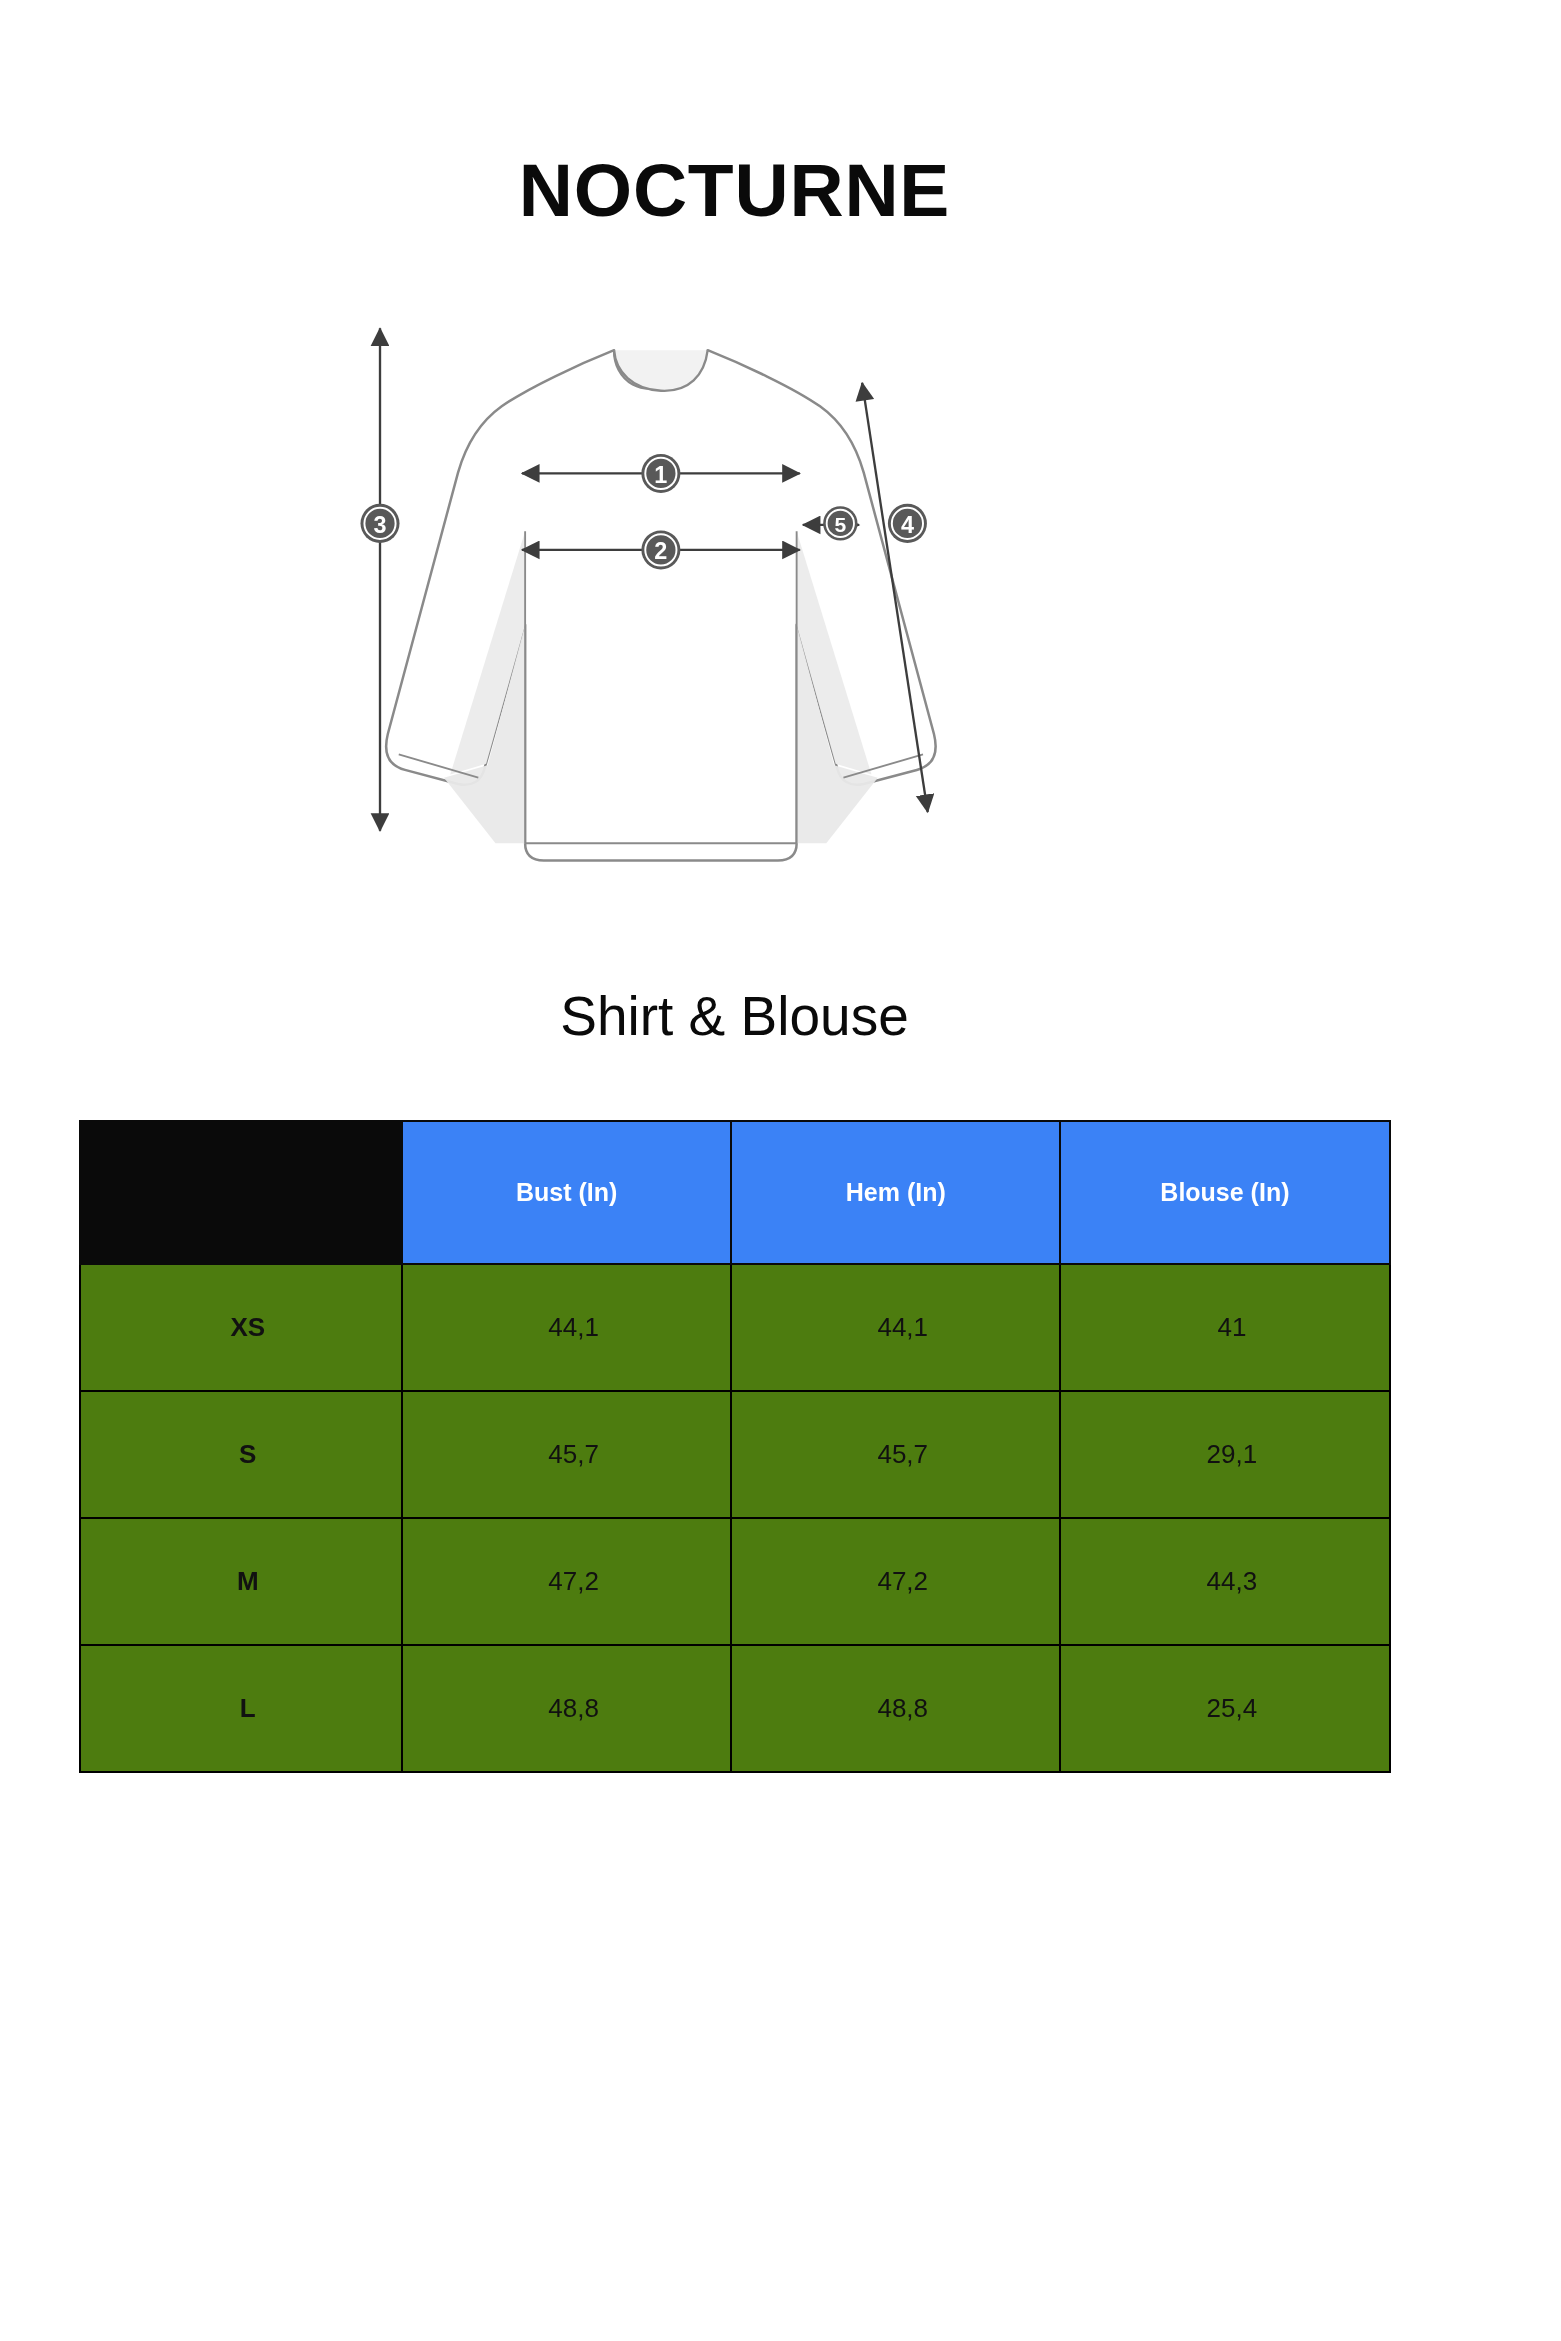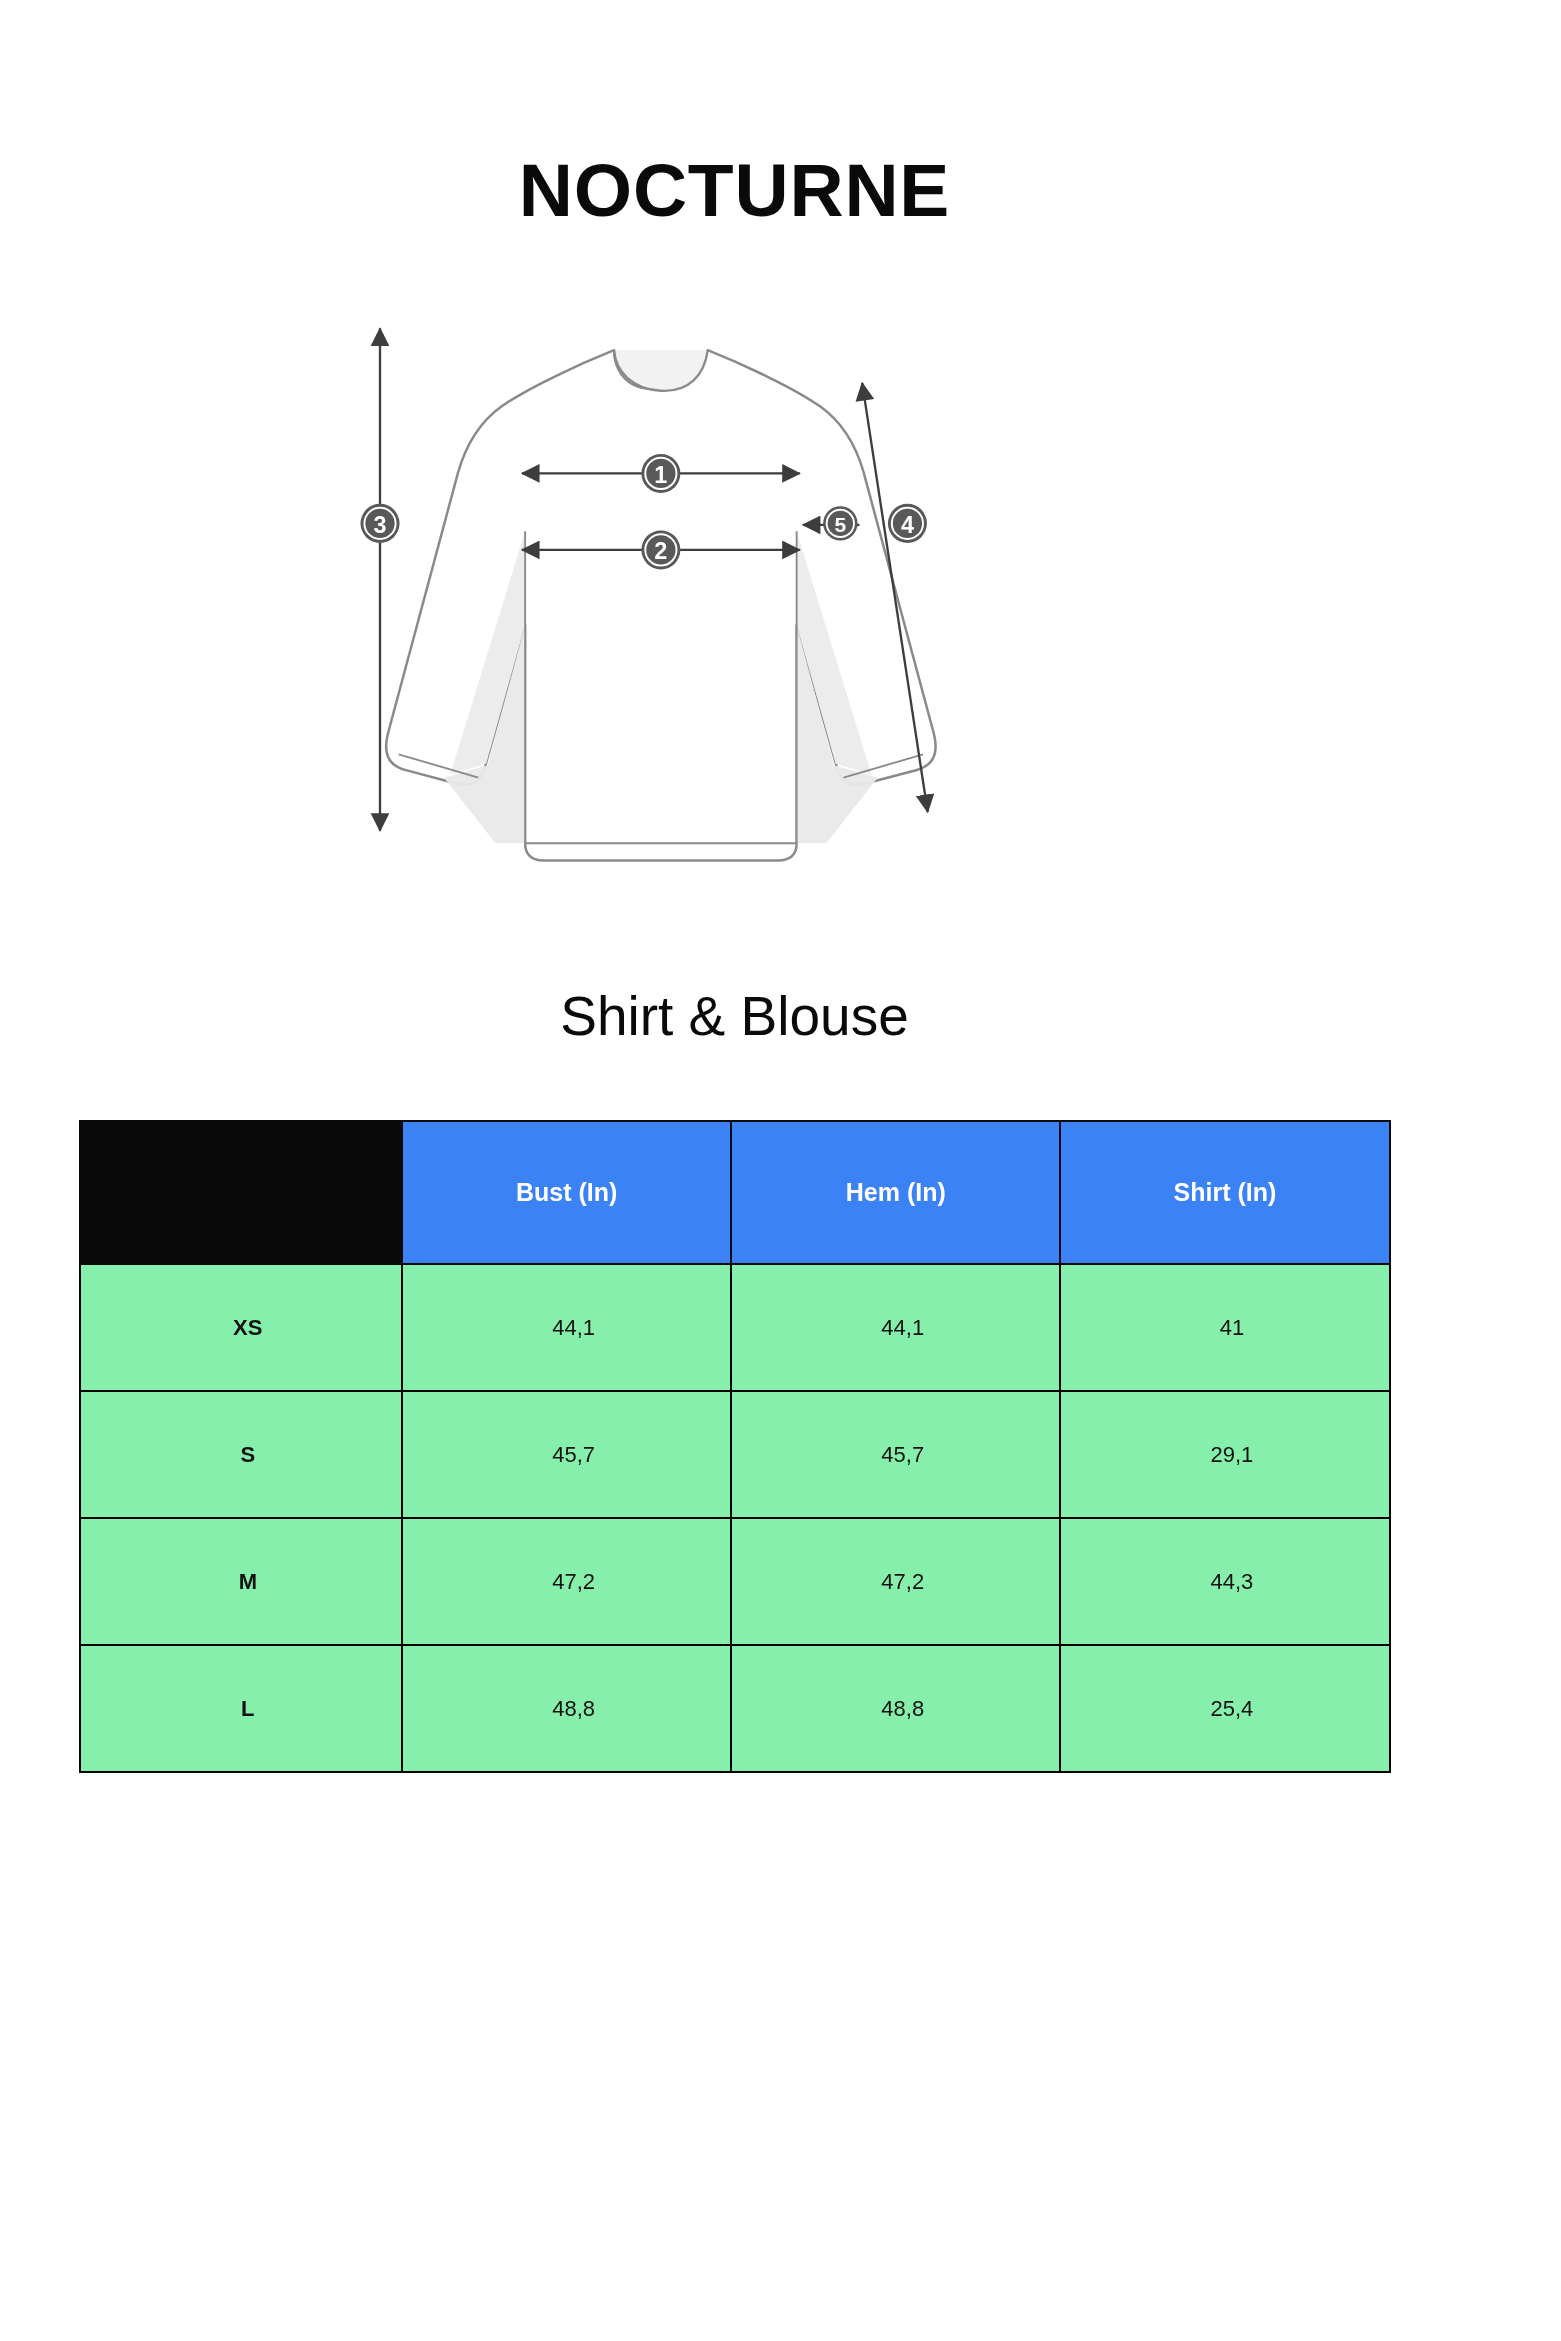--- a/index.html
+++ b/index.html
@@ -81,24 +81,24 @@
     font-size: 25px;
     font-weight: 700;
     height: 139px;
     border-color: #0a0a0a;
   }
   table.size-table thead th.corner {
     background: #0a0a0a;
   }
   table.size-table tbody td {
     height: 123px;
-    font-size: 22px;
+    font-size: 26px;
     font-weight: 400;
     color: #111111;
-    background: #86efac;
+    background: #4d7c0f;
     padding-left: 15px;
   }
   table.size-table tbody td.size-label {
     font-weight: 700;
   }
   col.col-size { width: 24.6%; }
   col.col-data { width: 25.1%; }
 </style>
 </head>
 <body>
@@ -207,21 +207,21 @@
         <col class="col-size">
         <col class="col-data">
         <col class="col-data">
         <col class="col-data">
       </colgroup>
       <thead>
         <tr>
           <th class="corner"></th>
           <th>Bust (In)</th>
           <th>Hem (In)</th>
-          <th>Shirt (In)</th>
+          <th>Blouse (In)</th>
         </tr>
       </thead>
       <tbody>
         <tr>
           <td class="size-label">XS</td>
           <td>44,1</td>
           <td>44,1</td>
           <td>41</td>
         </tr>
         <tr>

